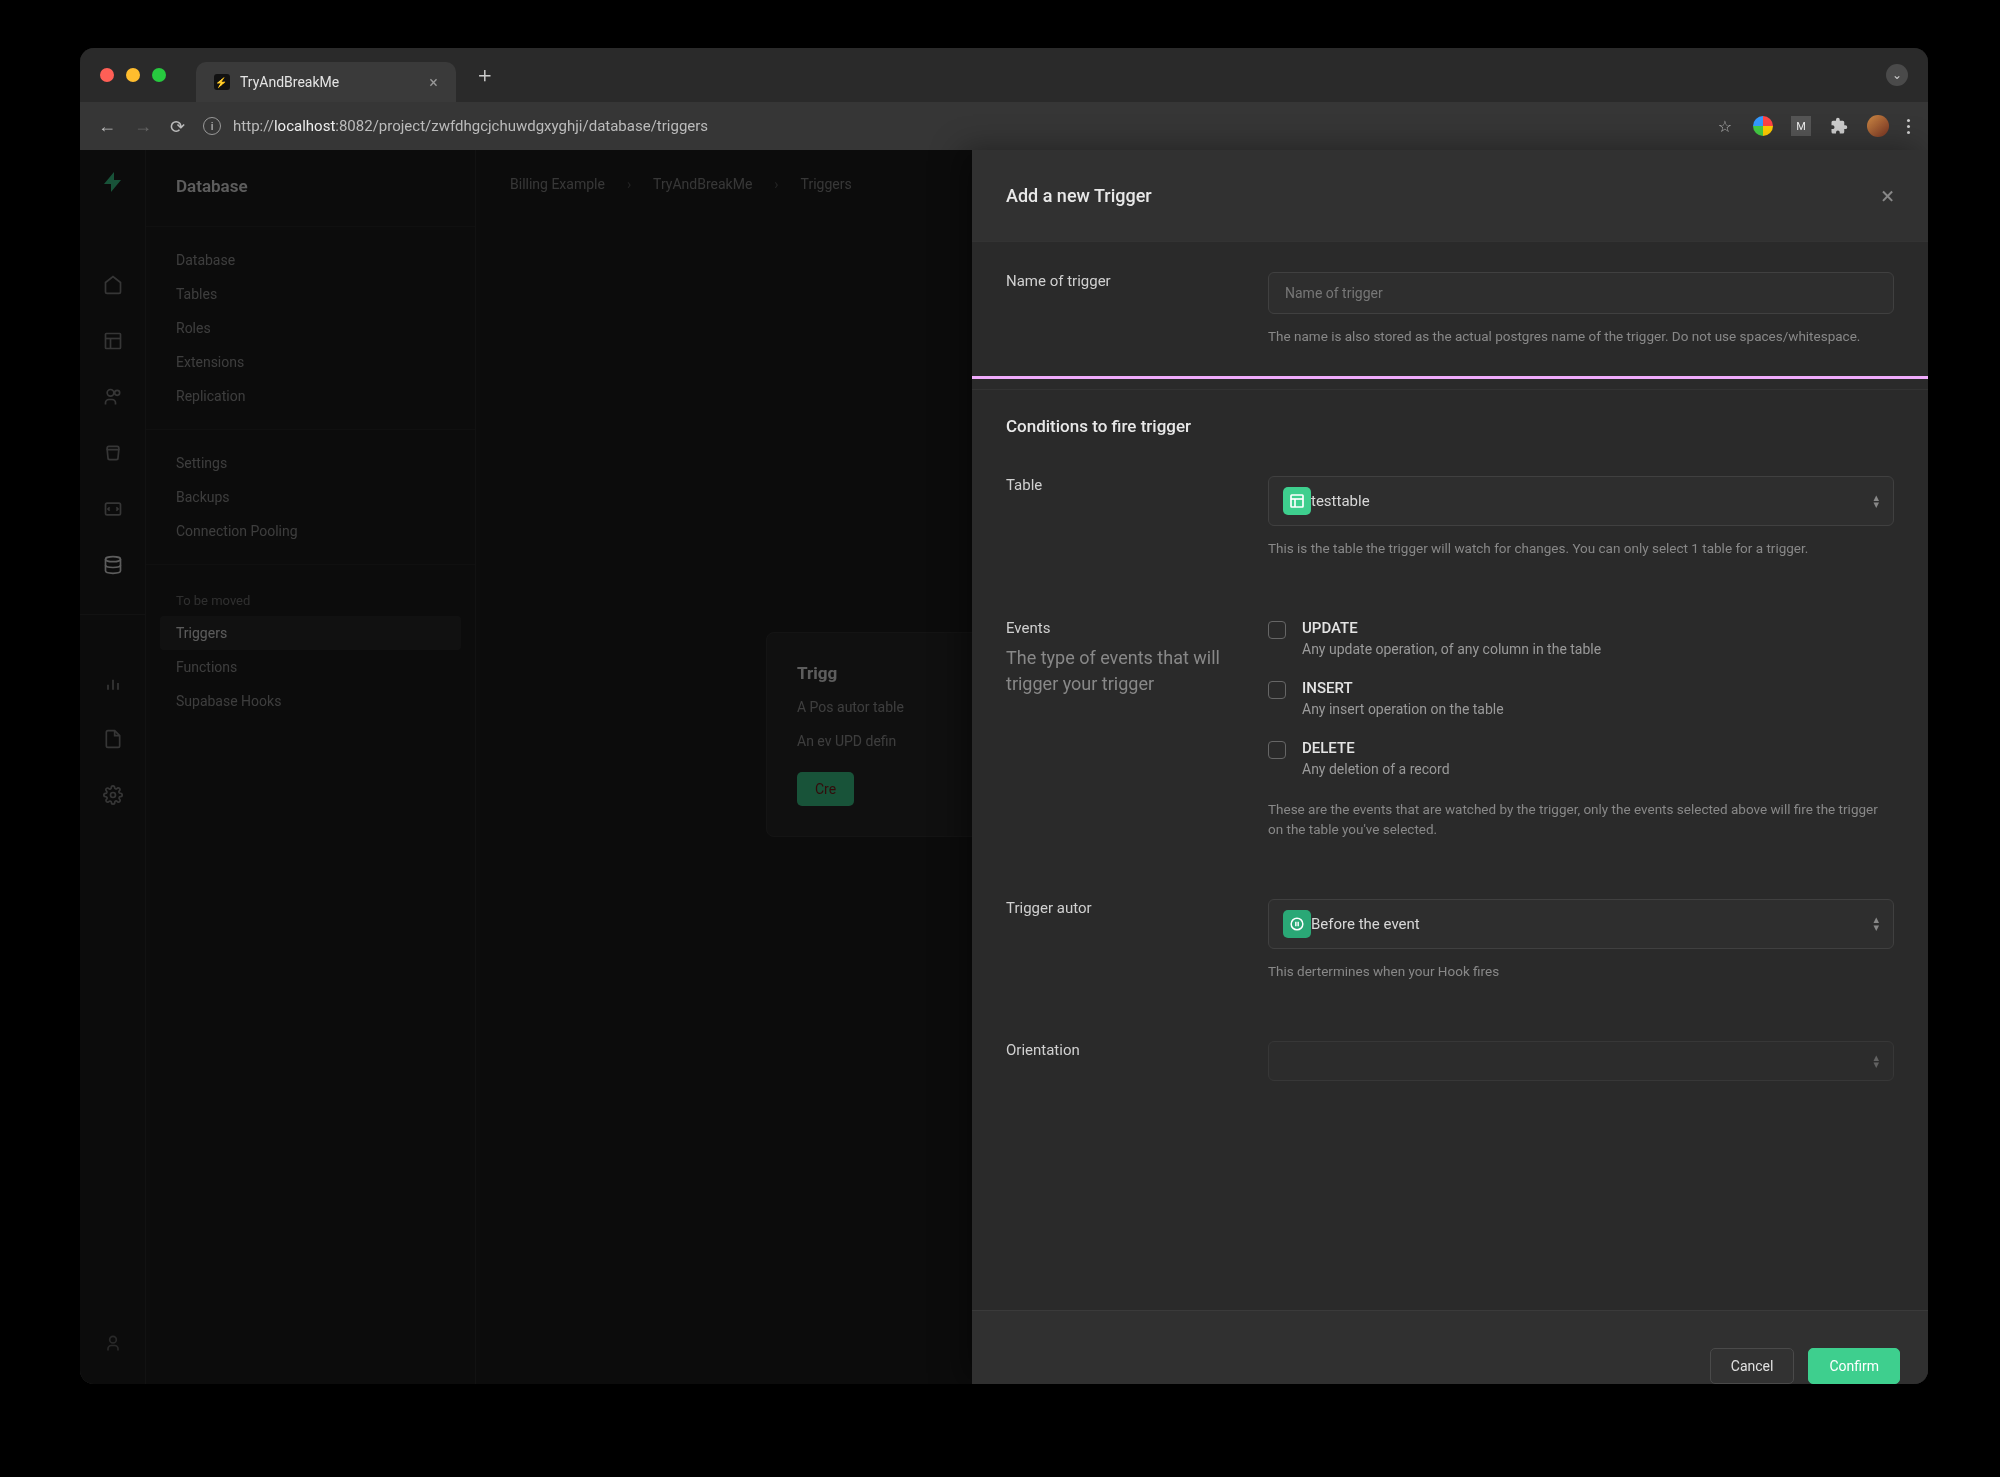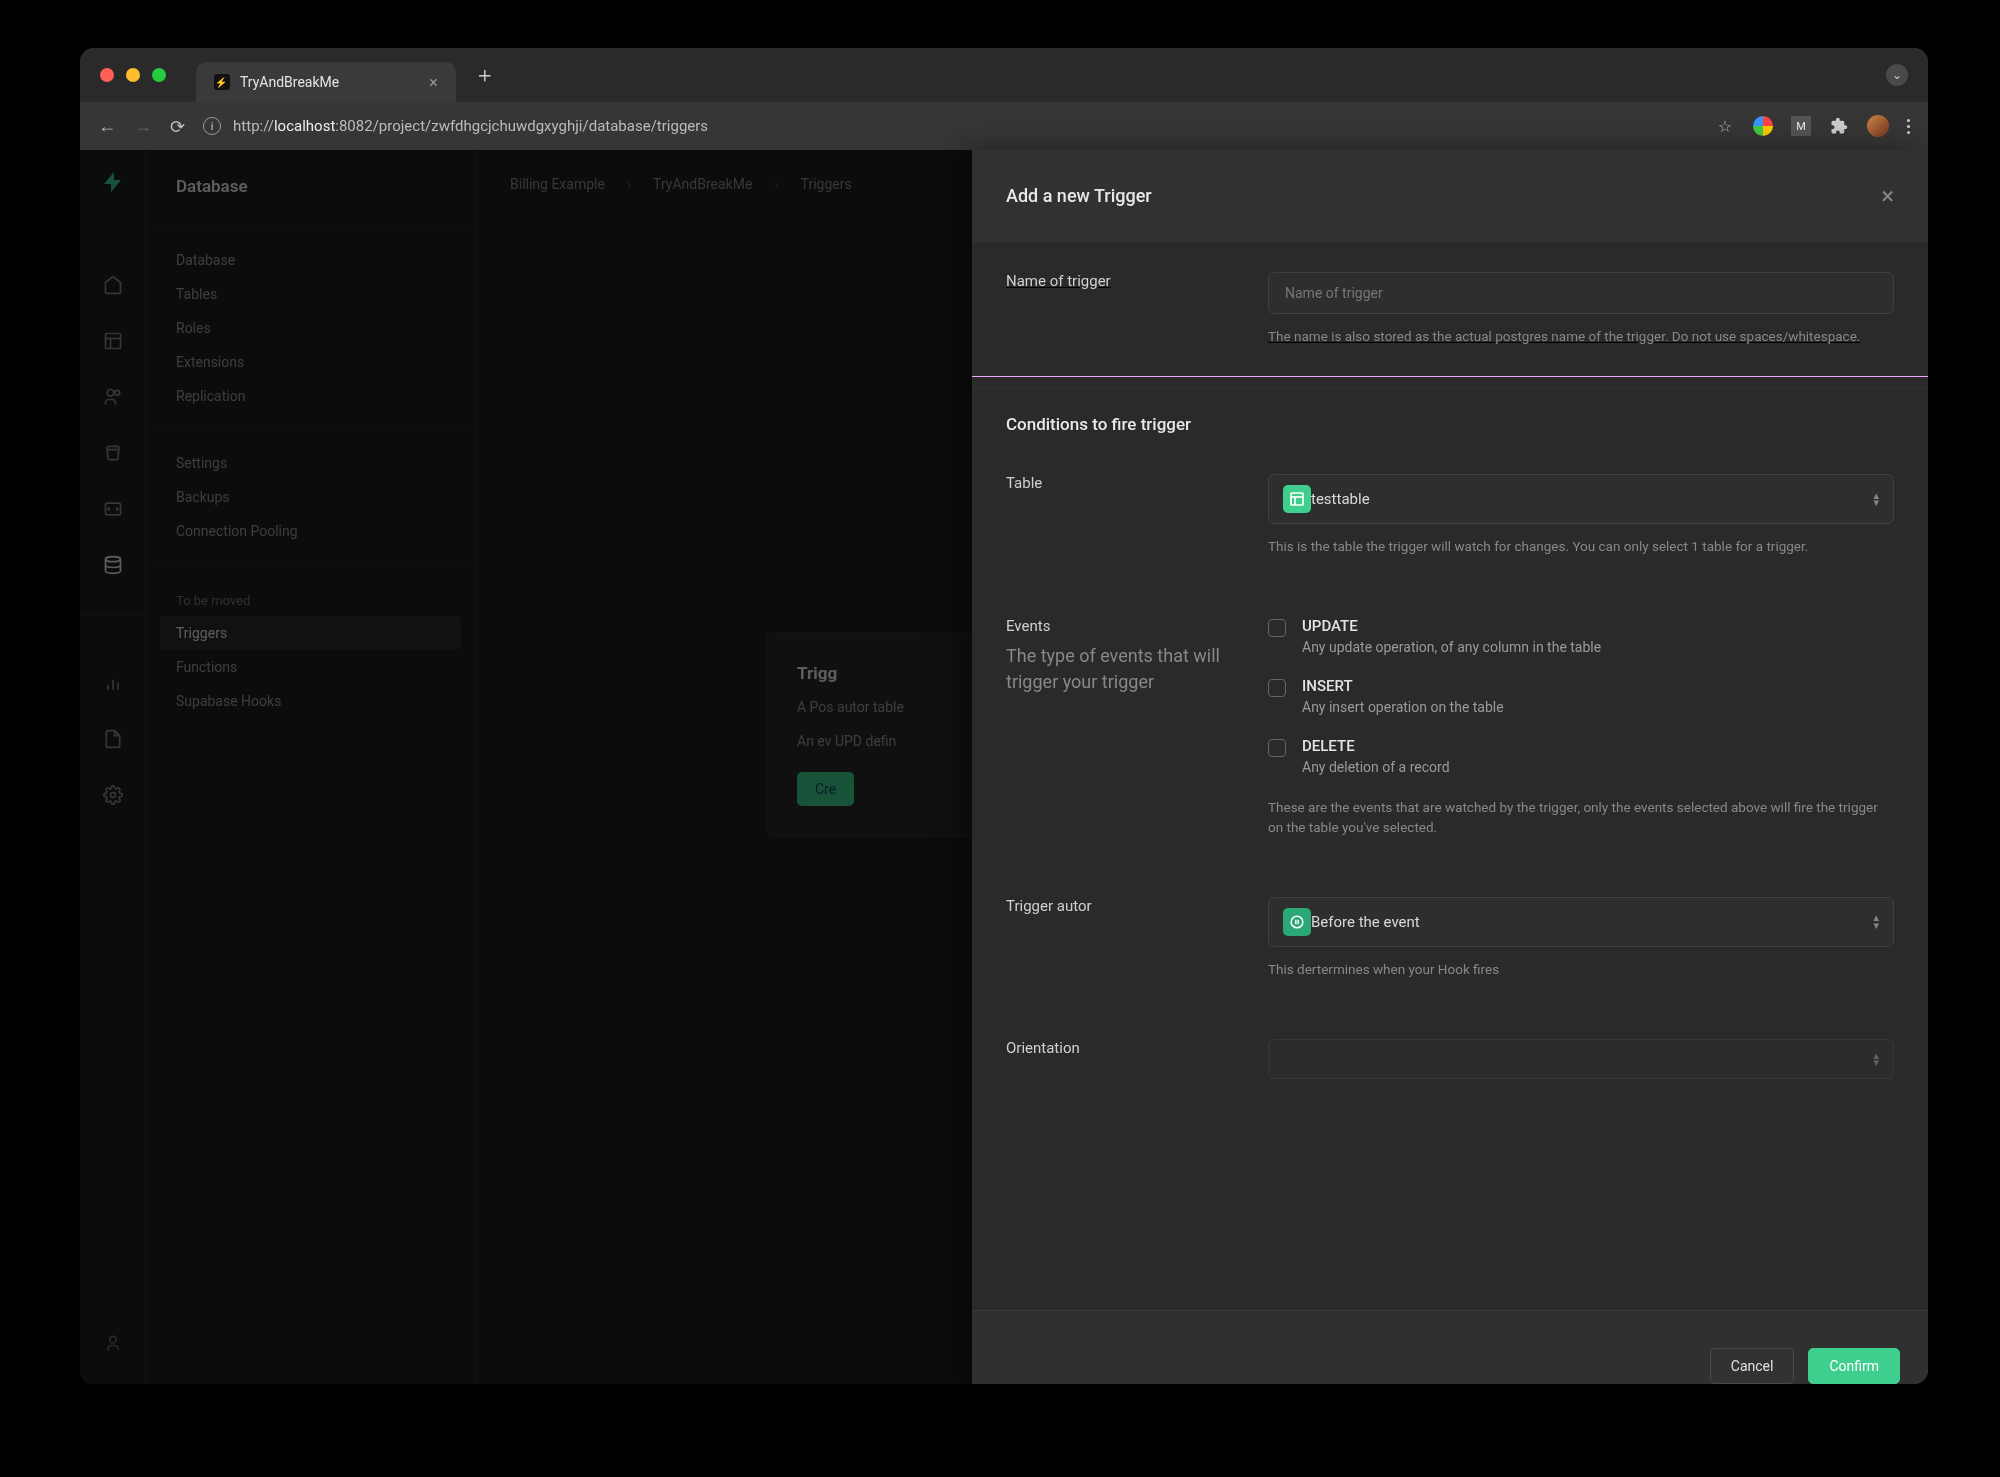--- a/index.html
+++ b/index.html
@@ -44,30 +44,30 @@
   .sbitem{ padding:9px 30px; color:#9a9a9a; font-size:14px; cursor:pointer;}
   .sbitem.active{ background:#2c2c2c; color:#e4e4e4; border-radius:4px; margin:0 14px; padding:9px 16px;}
   .sbhead{ padding:12px 30px 8px; color:#777; font-size:13px;}
 
   .main { flex:1; background:#1f1f1f; position:relative;}
   .bcrumb{ display:flex; gap:22px; padding:26px 34px; color:#8a8a8a; font-size:14px; align-items:center;}
   .bcrumb .sep{color:#5a5a5a;}
   .card{ position:absolute; left:290px; top:482px; background:#2a2a2a; border:1px solid #333; border-radius:8px; padding:30px; width:560px;}
   .card h3{color:#e8e8e8;font-size:17px;margin-bottom:14px;}
   .card p{color:#9a9a9a;font-size:14px;line-height:1.55;margin-bottom:12px;}
-  .card .btn{background:#3ecf8e;color:#0c4a6e;padding:9px 18px;border:none;border-radius:5px;font-size:14px;margin-top:8px;cursor:pointer;}
+  .card .btn{background:#3ecf8e;color:#7f1d1d;padding:9px 18px;border:none;border-radius:5px;font-size:14px;margin-top:8px;cursor:pointer;}
 
   .panel { position:absolute; right:0; top:0; width:956px; height:100%; background:#2a2a2a; display:flex; flex-direction:column; z-index:10; box-shadow:-10px 0 30px rgba(0,0,0,.4);}
   .panel-head{ height:92px; display:flex; align-items:center; justify-content:space-between; padding:0 34px; border-bottom:1px solid #333; background:#313131;}
   .panel-head h2{color:#e8e8e8; font-size:18px; font-weight:500;}
   .panel-head .close{color:#888;font-size:24px;cursor:pointer;}
   .panel-body{ flex:1; overflow-y:auto; padding:0 0 20px;}
   .pbscroll::-webkit-scrollbar{width:8px;} .pbscroll::-webkit-scrollbar-thumb{background:#444;border-radius:4px;}
   .psection{ padding:30px 34px; }
-  .psection.bordered{border-bottom:1px solid #f0abfc;text-decoration:underline;}
+  .psection.bordered{border-bottom:3px solid #f0abfc;}
   .prow{ display:flex; gap:30px; }
   .plabel{ width:232px; flex-shrink:0; color:#d0d0d0; font-size:15px; }
   .plabel .sub{ color:#888; font-size:18px; margin-top:8px; line-height:1.45;}
   .pfield{ flex:1; }
   .pfield input[type=text]{ width:100%; background:#2e2e2e; border:1px solid #404040; border-radius:6px; padding:12px 16px; color:#ccc; font-size:14px;}
   .pfield input[type=text]::placeholder{color:#777;}
   .helptext{ color:#888; font-size:13.5px; line-height:1.5; margin-top:12px;}
   .sectitle{ color:#e8e8e8; font-size:17px; font-weight:500; padding:26px 34px 10px; border-top:1px solid #333; margin-top:10px;}
   .select{ background:#2e2e2e; border:1px solid #404040; border-radius:6px; padding:10px 14px; display:flex; align-items:center; color:#d8d8d8; font-size:15px; cursor:pointer; position:relative;}
   .select .sicon{width:28px;height:28px;background:#3ecf8e;border-radius:5px;display:flex;align-items:center;justify-content:center;color:#fff;}

